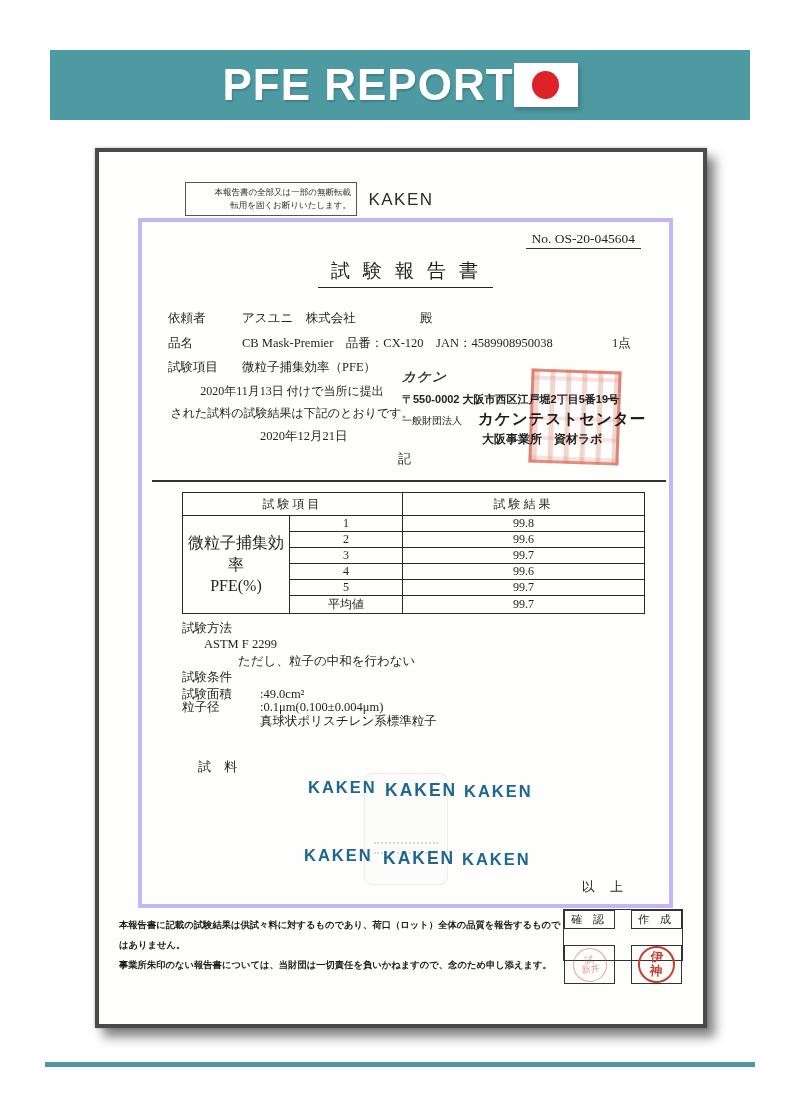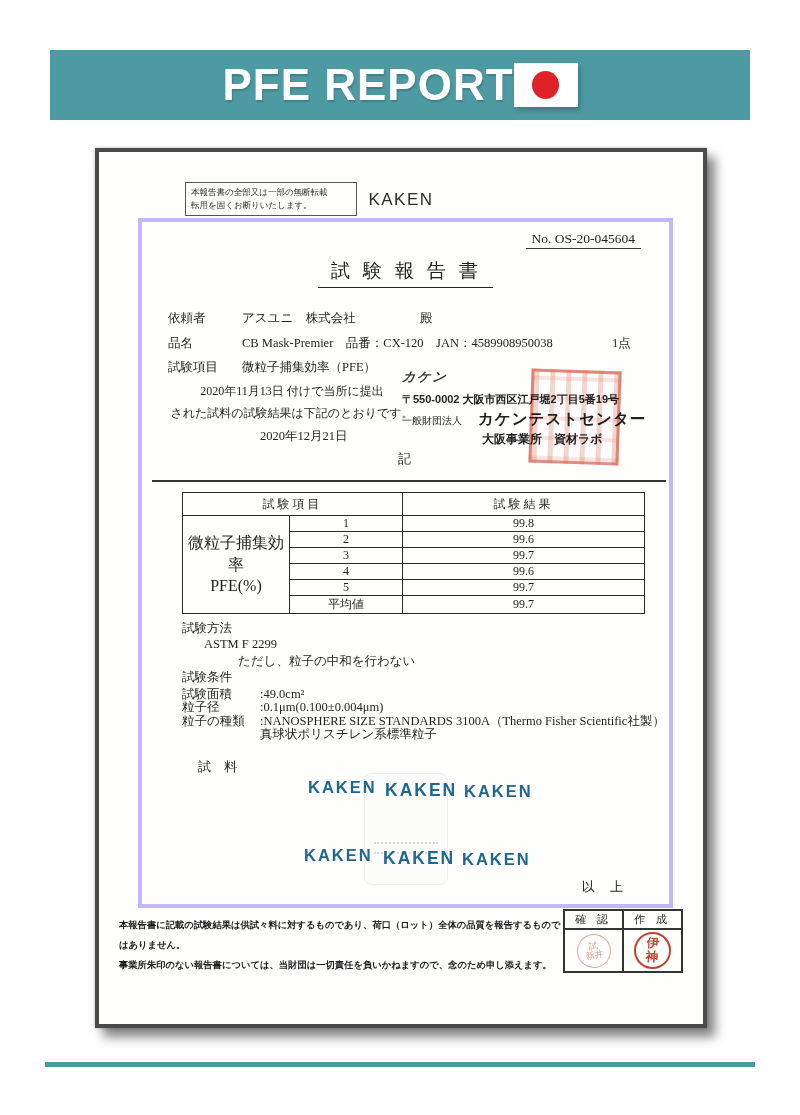--- a/index.html
+++ b/index.html
@@ -19,21 +19,21 @@
     color:#fff;letter-spacing:1px;text-shadow:1px 2px 2px rgba(0,0,0,.18);}
   .flag{width:64px;height:44px;background:#fff;display:flex;align-items:center;justify-content:center;
     box-shadow:2px 3px 5px rgba(0,0,0,.22);}
   .flag-circle{width:27px;height:28px;border-radius:50%;background:#dd2327;}
 
   
   .paper{position:absolute;left:95px;top:148px;width:612px;height:880px;background:#fefefd;
     border:4px solid #4a4a4a;box-shadow:0 0 3px rgba(0,0,0,.25),8px 9px 10px rgba(110,110,110,.85);}
 
   .notice-box{position:absolute;left:86px;top:30px;width:172px;border:1px solid #555;padding:3px 5px;
-    font-size:8.5px;line-height:1.55;color:#2a2a2a;}
+    font-size:8.5px;line-height:1.55;color:#2a2a2a;text-align:right;}
   .letterhead{position:absolute;left:0;top:38px;width:100%;text-align:center;
     font-family:"Liberation Sans","DejaVu Sans",sans-serif;font-size:17px;letter-spacing:1.5px;color:#2c2c2c;}
 
   .inner-box{position:absolute;left:39px;top:66px;width:535px;height:690px;border:4px solid #c4b5fd;background:transparent;}
 
   .report-no{position:absolute;top:9px;right:28px;font-size:13.5px;border-bottom:1px solid #333;padding:0 6px 1px 6px;}
   .title-wrap{position:absolute;left:0;top:36px;width:100%;text-align:center;}
   .title{display:inline-block;font-size:19px;letter-spacing:13px;padding:0 2px 3px 13px;border-bottom:1.5px solid #222;}
 
   .fields{position:absolute;left:26px;top:88px;font-size:12.5px;}
@@ -95,22 +95,22 @@
   .wm-4{left:162px;top:624px;}
   .wm-5{left:241px;top:626px;font-size:17.5px;}
   .wm-6{left:320px;top:628px;}
 
   .closing{position:absolute;right:40px;top:656px;font-size:13px;letter-spacing:6px;}
 
   .disclaimer{position:absolute;left:20px;top:764px;width:445px;
     font-family:"Liberation Sans","DejaVu Sans",sans-serif;font-size:9.3px;font-weight:bold;
     line-height:2.15;color:#1c1c1c;}
 
-  .approval-box{position:absolute;left:464px;top:757px;width:120px;height:64px;border:1.5px solid #333;
-    display:grid;grid-template-columns:1fr 1fr;grid-template-rows:19px 1fr;}
+  .approval-box{position:absolute;left:464px;top:757px;width:120px;height:52px;border:1.5px solid #333;
+    display:grid;grid-template-columns:1fr 1fr;grid-template-rows:19px 1fr;gap:16px;}
   .approval-cell{border:1px solid #333;display:flex;align-items:center;justify-content:center;}
   .approval-head{font-size:11px;letter-spacing:4px;}
   .stamp{border-radius:50%;display:flex;flex-direction:column;align-items:center;justify-content:center;line-height:1.05;}
   .stamp-confirm{width:34px;height:34px;border:1.5px solid rgba(198,88,70,.5);color:rgba(198,88,70,.62);
     font-size:9px;transform:rotate(-10deg);}
   .stamp-create{width:37px;height:37px;border:2px solid var(--seal-red);color:var(--seal-red);
     font-size:12.5px;font-weight:bold;transform:rotate(4deg);}
 
   .bottom-line{position:absolute;left:45px;top:1062px;width:710px;height:5px;background:var(--teal);}
 </style>
@@ -233,24 +233,20 @@
     <div class="conditions">
       <div class="cond-heading">試験条件</div>
       <div class="cond-row">
         <span class="cond-label">試験面積</span>
         <span>:49.0cm²</span>
       </div>
       <div class="cond-row">
         <span class="cond-label">粒子径</span>
         <span>:0.1μm(0.100±0.004μm)</span>
       </div>
-      <div class="cond-row">
-        <span class="cond-label">粒子の種類</span>
-        <span>:NANOSPHERE SIZE STANDARDS 3100A（Thermo Fisher Scientific社製）</span>
-      </div>
       <div class="cond-cont">真球状ポリスチレン系標準粒子</div>
     </div>
 
     <div class="sample-heading">試 料</div>
 
     <div class="swatch">
       <div class="swatch-stitch"></div>
     </div>
 
     <span class="wm wm-1">KAKEN</span>

